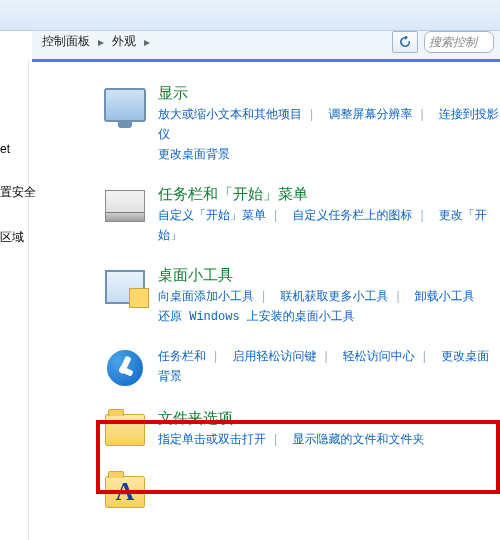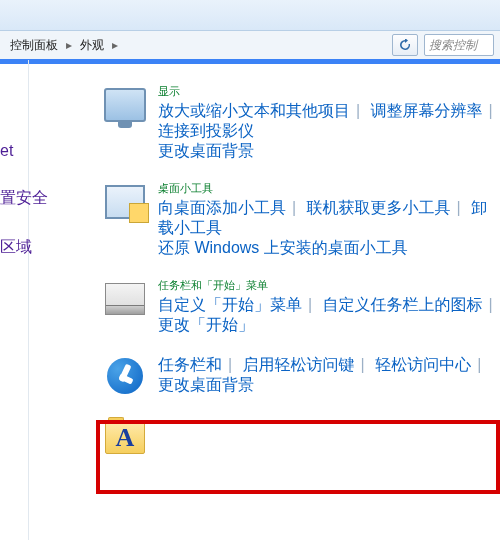--- a/index.html
+++ b/index.html
@@ -1,31 +1,31 @@
 <!DOCTYPE html>
 <html><head>
 <meta charset="utf-8">
 <style>
 html,body{margin:0;padding:0;font-family:"Microsoft YaHei","Segoe UI",Tahoma,sans-serif;font-size:12px;background:#fff;color:#1a1a1a;}
 body{width:500px;height:540px;overflow:hidden;position:relative;}
 .titlebar{height:30px;background:linear-gradient(#e9f2fb,#d9e8f8);border-bottom:1px solid #b8cfe6;}
-.addrbar{height:28px;background:#f0f5fa;border-bottom:5px solid #3b82f6;display:flex;align-items:center;padding:0 6px;gap:6px;}
+.addrbar{height:28px;background:#f0f5fa;border-bottom:3px solid #3b82f6;display:flex;align-items:flex-start;padding:0 6px;gap:6px;margin-left:32px;}
 .bc{flex:1;display:flex;align-items:center;gap:4px;font-size:12px;color:#222;}
 .bc .crumb{padding:2px 4px;}
 .bc .chev{color:#666;}
 .refresh{width:24px;height:20px;border:1px solid #9fb6cf;background:linear-gradient(#fdfdfe,#e7eef6);border-radius:2px;display:flex;align-items:center;justify-content:center;}
-.search{width:60px;height:20px;border:1px solid #9fb6cf;background:#fff;border-radius:2px;display:flex;align-items:center;padding:0 4px;color:#888;font-style:italic;overflow:hidden;white-space:nowrap;}
+.search{width:60px;height:20px;border:1px solid #9fb6cf;background:#fff;border-radius:7px;display:flex;align-items:center;padding:0 4px;color:#888;font-style:italic;overflow:hidden;white-space:nowrap;}
 .sidebar{position:absolute;left:0;top:60px;width:28px;height:480px;border-right:1px solid #e1e8ef;padding:54px 0 0 0;}
-.sidebar .slabel{display:block;margin:28px 0 0 0;font-size:16px;color:#4c1d95;white-space:nowrap;}
+.sidebar .slabel{display:block;margin:28px 0 0 0;font-size:12px;color:#000000;white-space:nowrap;}
 .content{position:absolute;left:28px;top:60px;right:0;bottom:0;padding:24px 0 0 76px;}
 .item{display:flex;align-items:flex-start;gap:12px;margin-bottom:20px;}
 .icon{width:42px;height:42px;flex:0 0 42px;display:flex;align-items:center;justify-content:center;}
 .texts{flex:1;}
-.title{font-size:11px;color:#0a7f2e;margin-bottom:2px;}
-.links{font-size:16px;line-height:20px;}
+.title{font-size:15px;color:#0a7f2e;margin-bottom:2px;}
+.links{font-size:12px;line-height:20px;font-family:Liberation Mono, monospace;}
 .links a{color:#0b63c4;text-decoration:none;cursor:pointer;}
 .links .sep{color:#9cb0c6;margin:0 6px;}
 .hl{position:absolute;left:96px;top:420px;width:396px;height:66px;border:4px solid #d60000;pointer-events:none;}
 
 .icn-monitor{width:38px;height:30px;border:2px solid #6f91b3;border-radius:3px;background:linear-gradient(#cfe3f5,#9cc1e4);position:relative;}
 .icn-monitor:after{content:"";position:absolute;bottom:-8px;left:12px;width:14px;height:6px;background:#6f91b3;border-radius:0 0 3px 3px;}
 .icn-gadget{width:36px;height:30px;border:2px solid #6f91b3;background:linear-gradient(#eaf2fb,#c8ddf1);position:relative;}
 .icn-gadget:before{content:"";position:absolute;right:-6px;bottom:-6px;width:18px;height:18px;background:#ffd76a;border:1px solid #caa637;}
 .icn-taskbar{width:38px;height:30px;background:linear-gradient(#f4f4f4,#d9d9d9);border:1px solid #8a8a8a;position:relative;}
 .icn-taskbar:after{content:"";position:absolute;left:0;right:0;bottom:0;height:8px;background:linear-gradient(#cfcfcf,#9f9f9f);border-top:1px solid #7a7a7a;}
@@ -78,61 +78,73 @@
         <a>放大或缩小文本和其他项目</a><span class="sep">|</span>
         <a>调整屏幕分辨率</a><span class="sep">|</span>
         <a>连接到投影仪</a><br>
         <a>更改桌面背景</a>
       </div>
     </div>
   </div>
 
   <div class="item">
     <div class="icon">
+        <div class="icn-taskbar"></div>
+      </div>
+    <div class="texts">
+      <div class="title">任务栏和「开始」菜单</div>
+      <div class="links">
+        <a>自定义「开始」菜单</a><span class="sep">|</span>
+        <a>自定义任务栏上的图标</a><span class="sep">|</span>
+        <a>更改「开始」</a>
+      </div>
+    </div>
+  </div>
+
+  <div class="item">
+    <div class="icon">
         <div class="icn-gadget"></div>
       </div>
     <div class="texts">
       <div class="title">桌面小工具</div>
       <div class="links">
         <a>向桌面添加小工具</a><span class="sep">|</span>
         <a>联机获取更多小工具</a><span class="sep">|</span>
         <a>卸载小工具</a><br>
         <a>还原 Windows 上安装的桌面小工具</a>
-      </div>
-    </div>
-  </div>
-
-  <div class="item">
-    <div class="icon">
-        <div class="icn-taskbar"></div>
-      </div>
-    <div class="texts">
-      <div class="title">任务栏和「开始」菜单</div>
-      <div class="links">
-        <a>自定义「开始」菜单</a><span class="sep">|</span>
-        <a>自定义任务栏上的图标</a><span class="sep">|</span>
-        <a>更改「开始」</a>
       </div>
     </div>
   </div>
 
   <div class="item">
     <div class="icon">
         <div class="icn-ease"></div>
       </div>
     <div class="texts">
       <div class="links">
         <a>任务栏和</a><span class="sep">|</span>
         <a>启用轻松访问键</a><span class="sep">|</span>
         <a>轻松访问中心</a><span class="sep">|</span>
         <a>更改桌面背景</a>
       </div>
     </div>
   </div>
 
+  <div class="item">
+    <div class="icon">
+        <div class="icn-folder"></div>
+      </div>
+    <div class="texts">
+      <div class="title">文件夹选项</div>
+      <div class="links">
+        <a>指定单击或双击打开</a><span class="sep">|</span>
+        <a>显示隐藏的文件和文件夹</a>
+      </div>
+    </div>
+  </div>
 
   <div class="item">
     <div class="icon">
         <div class="icn-fonts">
           <span class="A">A</span>
         </div>
       </div>
   </div>
 
 </div>

